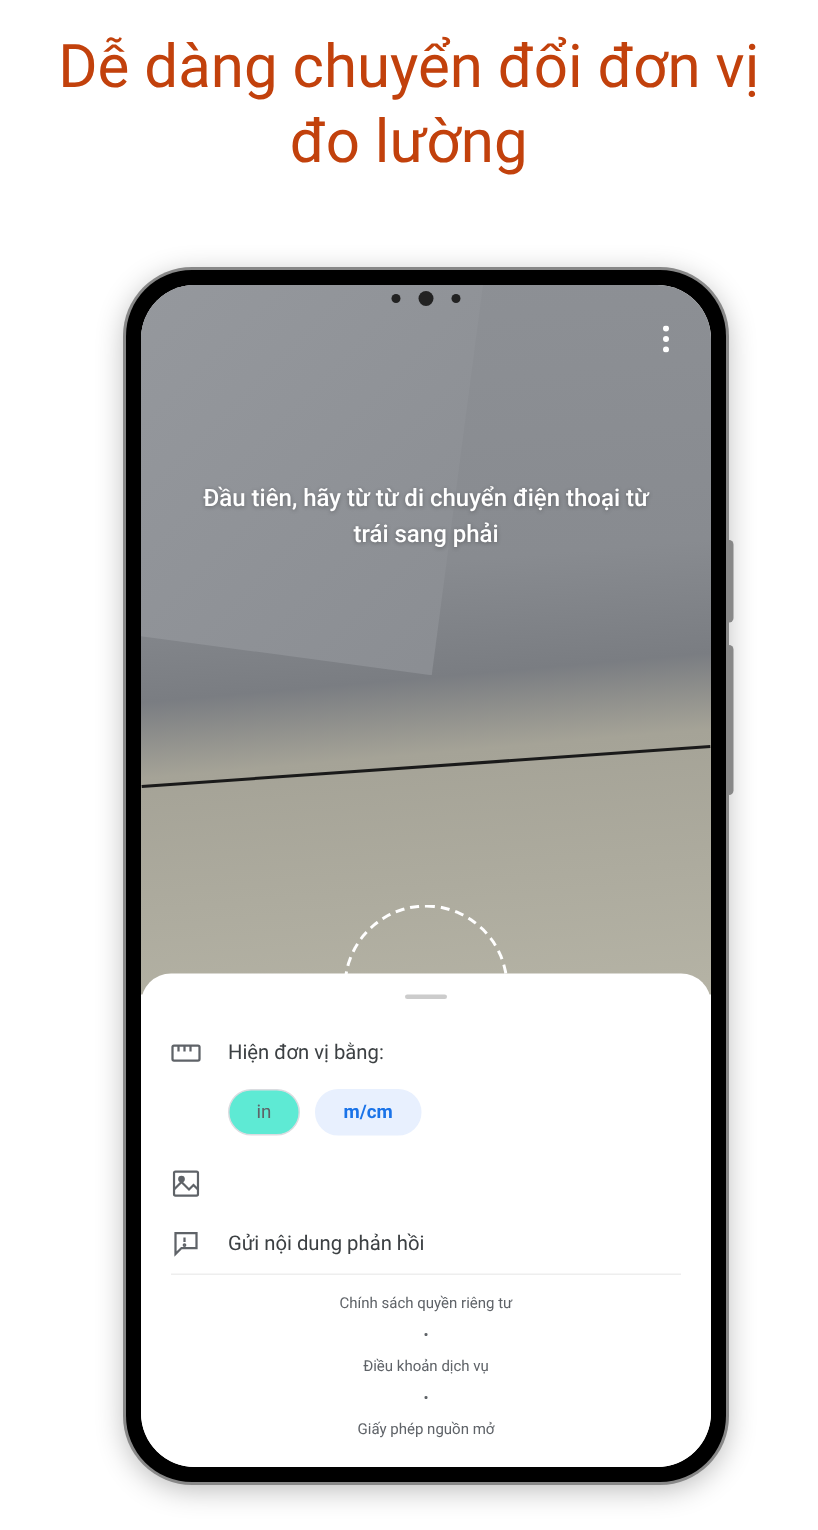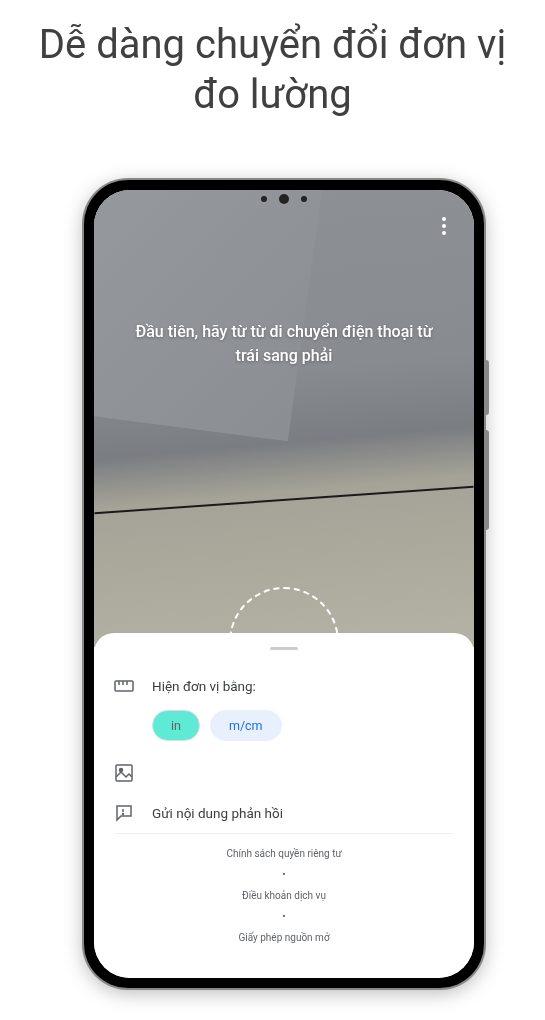--- a/index.html
+++ b/index.html
@@ -12,21 +12,21 @@
       flex-direction: column;
       align-items: center;
     }
     .headline {
       font-size: 40px;
       font-weight: 400;
       text-align: center;
       line-height: 1.25;
       margin-top: 20px;
       margin-bottom: 60px;
-      color: #404040;
+      color: #c2410c;
       padding: 0 20px;
     }
     .phone-frame {
       width: 400px;
       height: 808px;
       background: #000;
       border-radius: 44px;
       padding: 10px;
       position: relative;
       box-shadow: 0 0 0 2px #888, 0 4px 20px rgba(0,0,0,0.3);
@@ -117,21 +117,21 @@
       transform: translateX(-50%);
       width: 110px;
       height: 110px;
       border: 2.5px dashed #fff;
       border-radius: 50%;
       z-index: 3;
     }
     .bottom-sheet {
       background: #fff;
       border-radius: 20px 20px 0 0;
-      padding: 14px 20px 16px 20px;
+      padding: 14px 20px 0 20px;
       margin-top: -14px;
       z-index: 5;
       position: relative;
     }
     .sheet-handle {
       width: 28px;
       height: 3px;
       background: #ccc;
       border-radius: 2px;
       margin: 0 auto 16px auto;
@@ -168,20 +168,21 @@
       border: 1px solid #dadce0;
       border-radius: 18px;
       font-size: 12.5px;
       color: #5f6368;
       background: #5eead4;
     }
     .chip.active {
       background: #e8f0fe;
       border-color: #e8f0fe;
       color: #1a73e8;
+      font-weight: bold;
     }
     .toggle {
       width: 34px;
       height: 16px;
       background: #9ec1f7;
       border-radius: 10px;
       position: relative;
     }
     .toggle-thumb {
       position: absolute;

